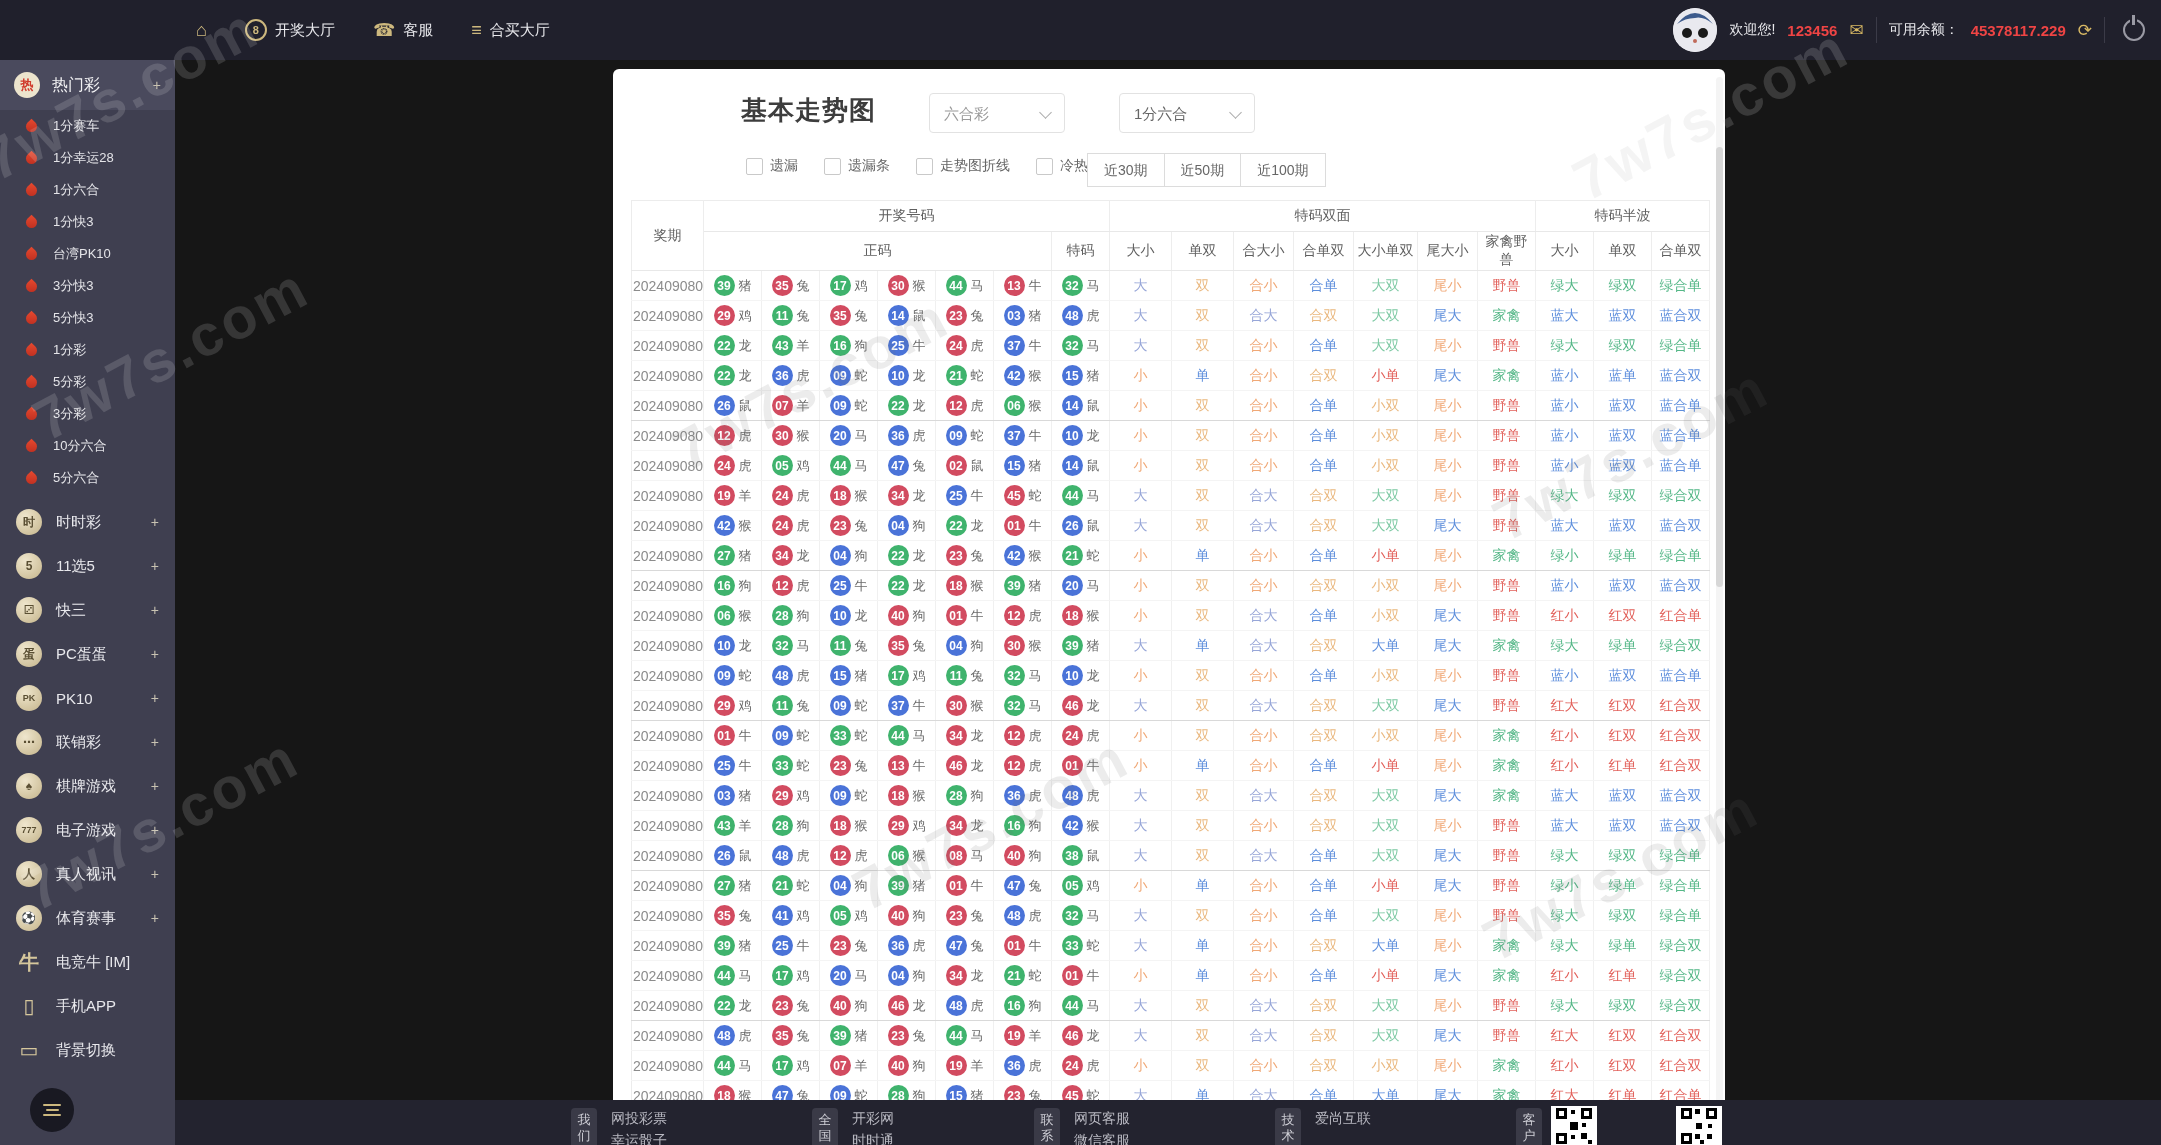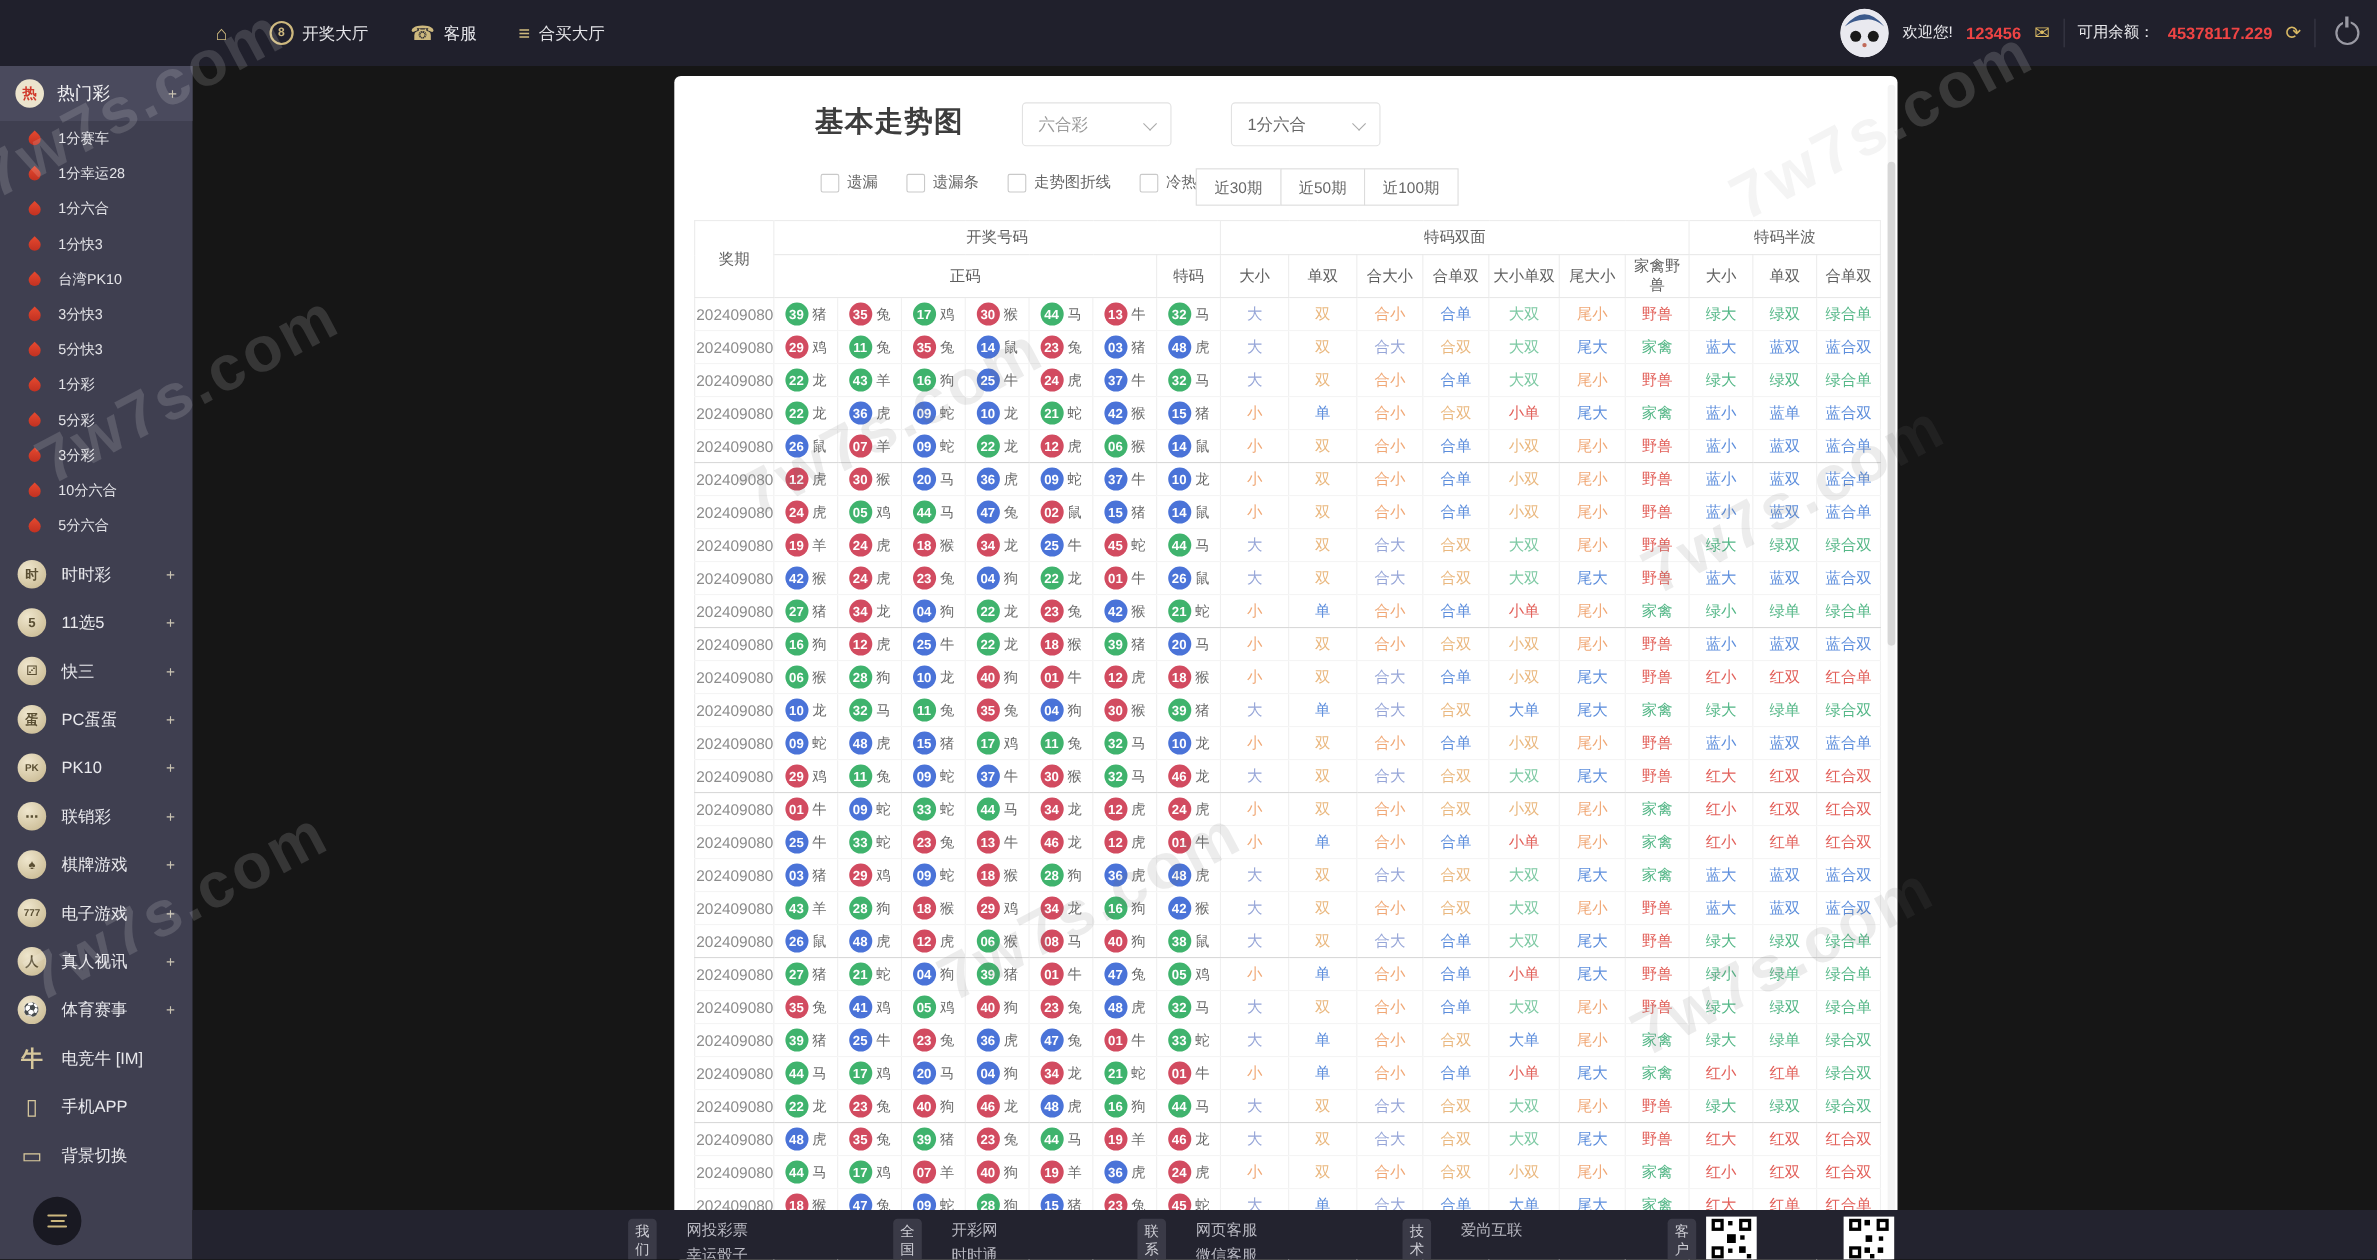--- a/index.html
+++ b/index.html
@@ -82,21 +82,21 @@
   
   .scrollbar{position:absolute;right:2px;top:8px;width:7px;height:1060px;background:#f4f4f4;border-radius:4px;}
   .scroll-thumb{position:absolute;left:0;top:70px;width:7px;height:440px;background:#d7d7d7;border-radius:4px;cursor:pointer;}
   
   .footer{position:absolute;left:175px;top:1100px;width:1986px;height:45px;background:#23232f;z-index:40;overflow:hidden;}
   .fgroup{position:absolute;top:8px;display:flex;gap:14px;}
   .ftag{width:26px;height:40px;background:#3a3a47;border-radius:4px;display:flex;flex-direction:column;
         align-items:center;padding-top:4px;box-sizing:border-box;}
   .ftag-ch{color:#cfcfd6;font-size:13px;line-height:16px;}
   .flines{display:flex;flex-direction:column;gap:4px;padding-top:2px;}
-  .fline{color:#b9b9c2;font-size:14px;cursor:pointer;margin-left:13px;}
+  .fline{color:#b9b9c2;font-size:14px;cursor:pointer;}
   .qr{position:absolute;top:6px;width:46px;height:40px;background:#fff;display:flex;align-items:center;justify-content:center;}
   
   .wm{position:absolute;font-size:58px;font-weight:bold;letter-spacing:3px;transform:rotate(-28deg);
       pointer-events:none;z-index:50;white-space:nowrap;}
   .wm.light{color:rgba(255,255,255,0.14);}
   .wm.mid{color:rgba(200,200,200,0.20);}
   .wm.dark{color:rgba(110,110,110,0.13);}
 </style>
 </head>
 <body>

